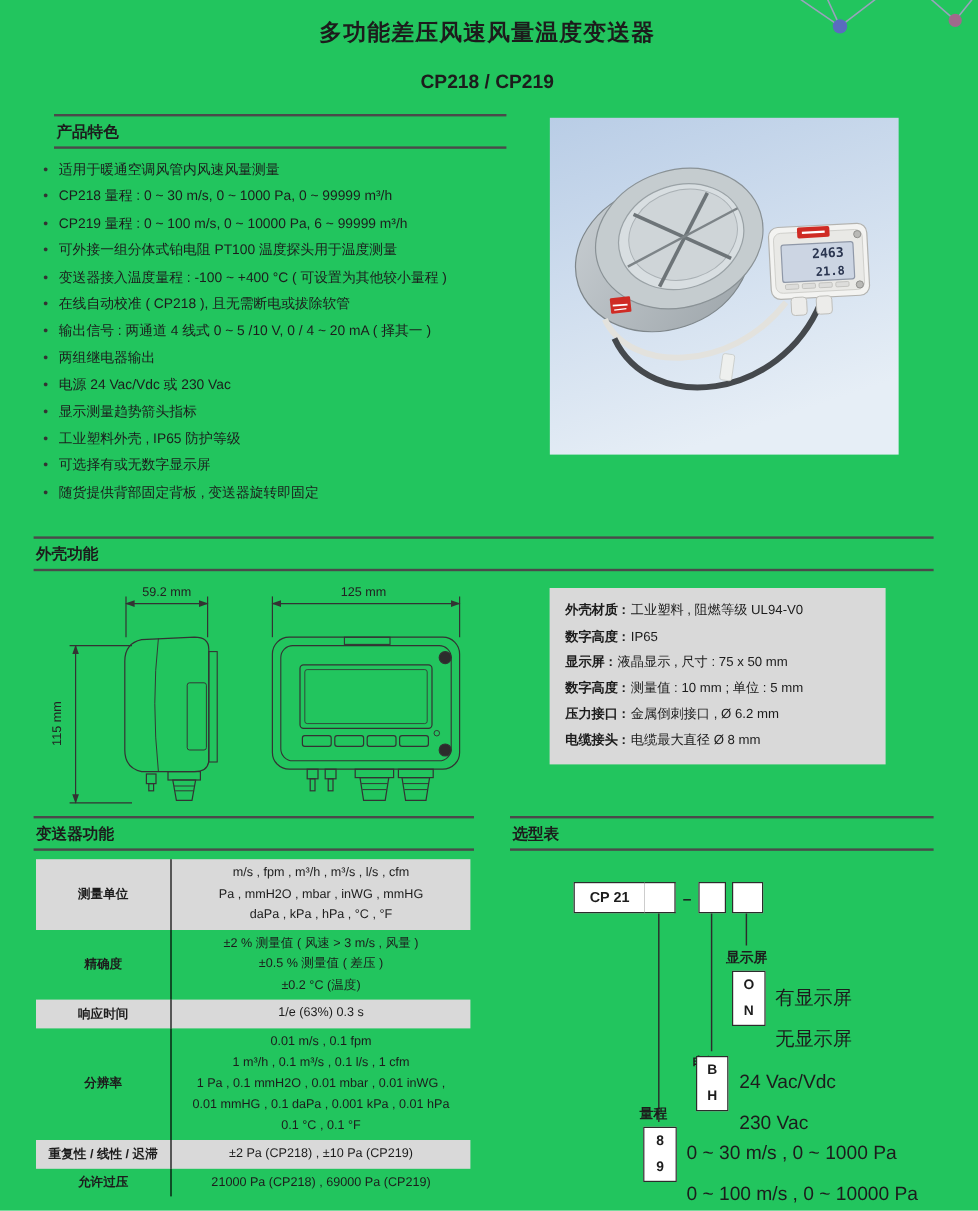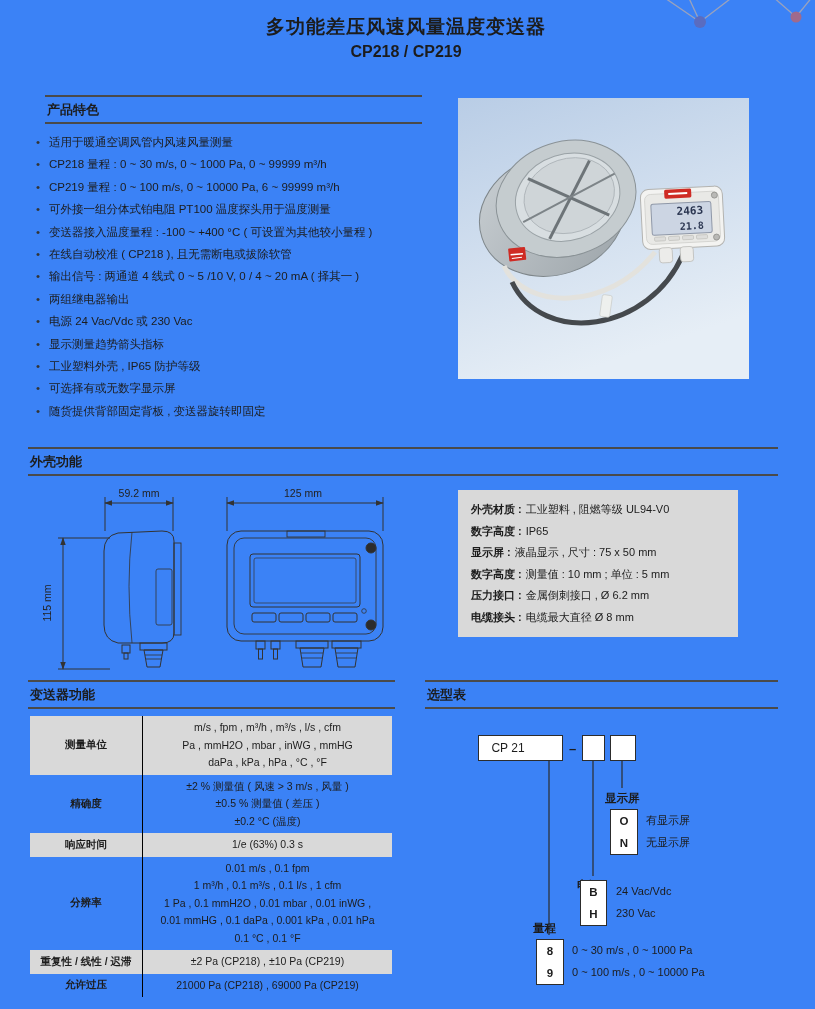--- a/index.html
+++ b/index.html
@@ -1,22 +1,22 @@
 <!DOCTYPE html>
 <html><head>
 <meta charset="utf-8">
 <style>
   html,body{margin:0;padding:0;background:#fff;}
   body{font-family:"Liberation Sans","DejaVu Sans",sans-serif;color:#1c1c1c;}
-  .page{position:relative;width:815px;height:1009px;background:#3b82f6;overflow:hidden;}
+  .page{position:relative;width:815px;height:1009px;background:#22c55e;overflow:hidden;}
 
   
   .title-wrap{position:absolute;left:0;top:14px;width:812px;text-align:center;}
   .title-main{font-size:19px;font-weight:bold;letter-spacing:1px;}
-  .title-sub{font-size:16px;font-weight:bold;margin-top:3px;}
+  .title-sub{font-size:16px;font-weight:bold;margin-top:20px;}
 
   
   .deco{position:absolute;left:638px;top:0;}
 
   
   .sec-head{position:absolute;border-top:2px solid #4a4a4a;border-bottom:2px solid #4a4a4a;
     font-size:13px;font-weight:bold;padding:4px 2px 3px 2px;box-sizing:border-box;}
   .sh-features{left:45px;top:95px;width:377px;}
   .sh-housing{left:28px;top:447px;width:750px;font-family:Liberation Serif, serif;}
   .sh-functions{left:28px;top:680px;width:367px;}
@@ -46,33 +46,33 @@
   .frow.shaded{background:#d9d9d9;}
   .fcell-label{width:112px;flex:none;display:flex;align-items:center;justify-content:center;
     font-size:10.5px;font-weight:bold;text-align:center;padding:2px 0;}
   .fcell-value{flex:1;border-left:1.2px solid #000;font-size:10.5px;line-height:17.5px;
     text-align:center;white-space:pre-line;padding:3px 2px;}
 
   
   .order{position:absolute;left:425px;top:715px;width:355px;height:292px;}
   .order-lines{position:absolute;left:0;top:0;}
   .obox{position:absolute;height:26px;border:1.5px solid #2c2c2c;box-sizing:border-box;
-    display:flex;align-items:center;justify-content:center;font-size:12px;font-weight:normal;background:#fff;}
+    display:flex;align-items:center;justify-content:center;font-size:12px;font-weight:bold;background:#fff;}
   .ob-model{left:53px;top:20px;width:60px;}
   .ob-a{left:112px;top:20px;width:26px;border-left:none;}
   .ob-2{left:157px;top:20px;width:23px;}
   .ob-3{left:185px;top:20px;width:26px;}
   .odash{position:absolute;left:138px;top:20px;width:19px;height:26px;display:flex;
     align-items:center;justify-content:center;font-size:13px;font-weight:bold;}
   .ogroup-title{position:absolute;font-size:11.5px;font-weight:bold;}
   .codebox{position:absolute;border:1.5px solid #2c2c2c;box-sizing:content-box;background:#fff;}
   .codebox .code{height:22px;display:flex;align-items:center;justify-content:center;
     font-size:11.5px;font-weight:bold;}
   .descs{position:absolute;}
-  .descs .desc{height:22px;display:flex;align-items:center;font-size:11px;white-space:nowrap;}
+  .descs .desc{height:22px;display:flex;align-items:center;font-size:16px;white-space:nowrap;margin-top:12px;}
   .g0-title{left:180px;top:76px;} .g0-box{left:185px;top:94px;width:26px;} .g0-desc{left:221px;top:94px;}
   .g1-title{left:152px;top:163px;} .g1-box{left:155px;top:165px;width:25px;} .g1-desc{left:191px;top:165px;}
   .g2-title{left:108px;top:206px;} .g2-box{left:111px;top:224px;width:26px;} .g2-desc{left:147px;top:224px;}
 
   svg text{font-family:"Liberation Sans","DejaVu Sans",sans-serif;}
   .lcd-digits{font-family:"DejaVu Sans Mono","Liberation Mono",monospace;font-weight:bold;}
 </style>
 </head>
 <body>
 

